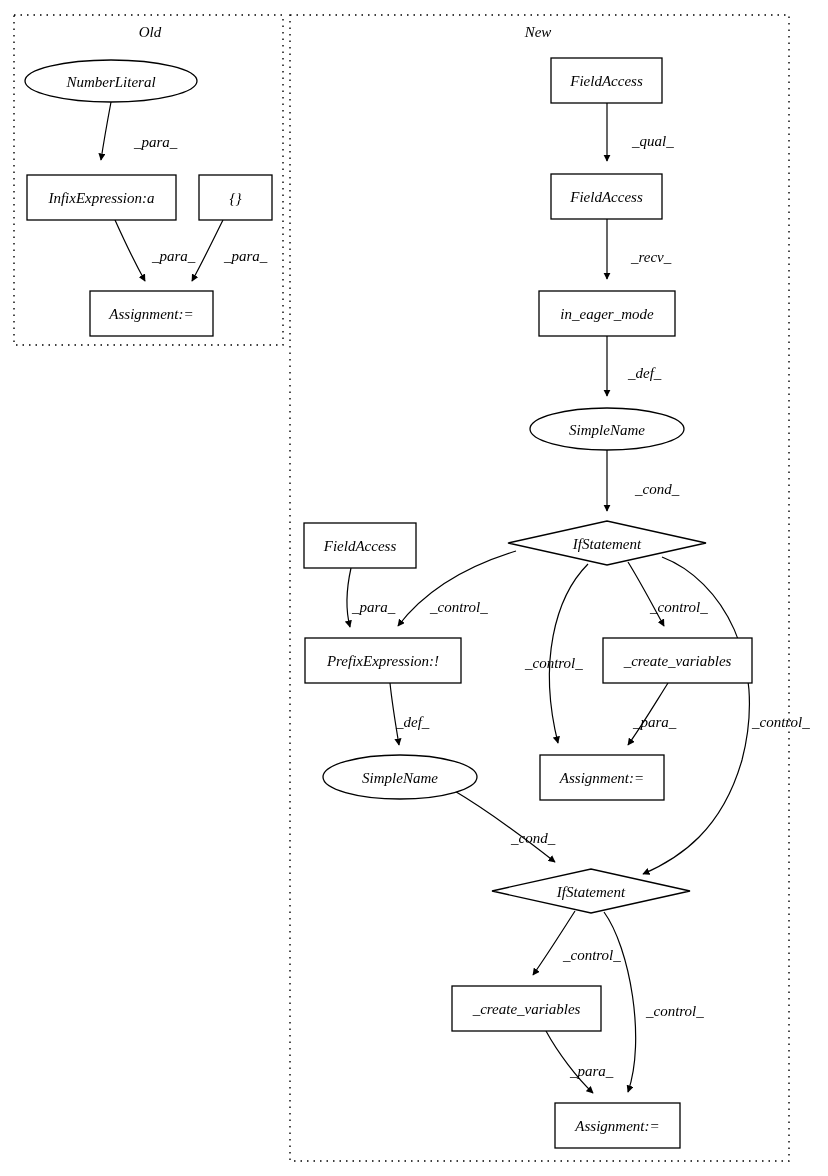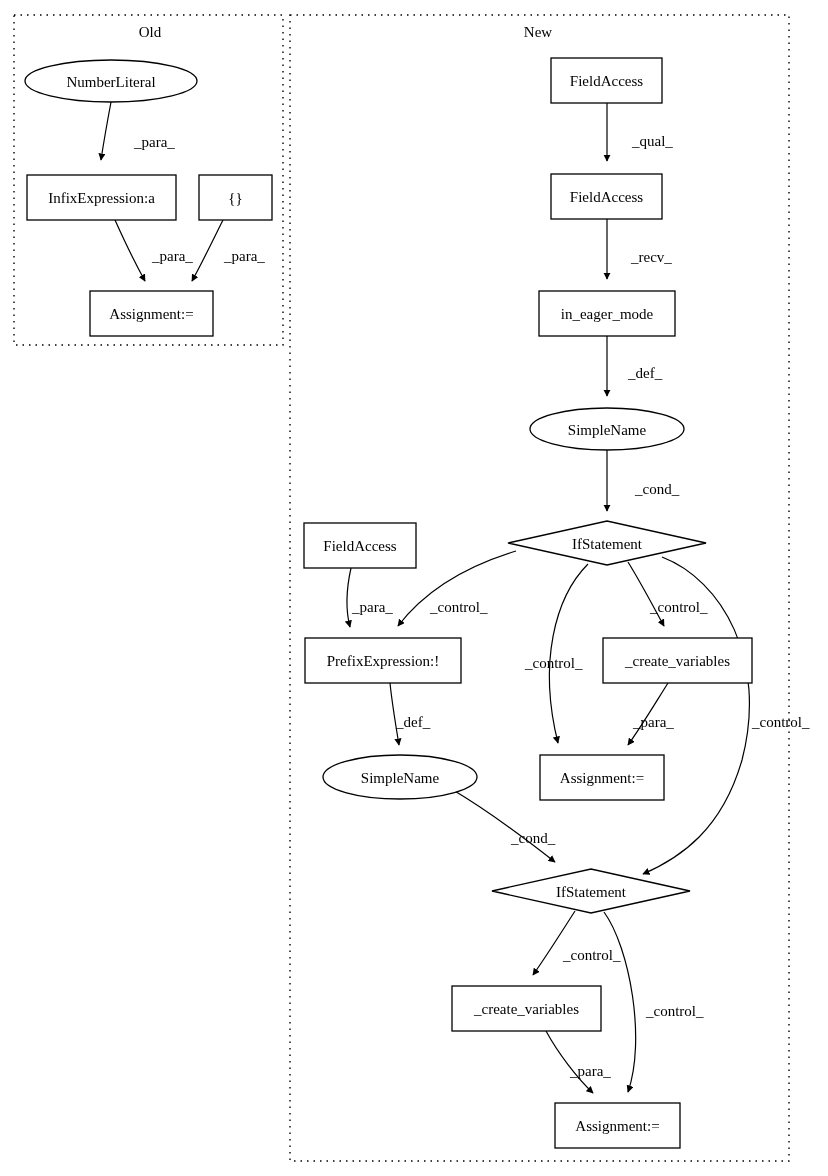--- a/index.html
+++ b/index.html
@@ -1,18 +1,18 @@
 <!DOCTYPE html>
 <html><head>
 <meta charset="utf-8">
 <style>
   html,body{margin:0;padding:0;background:#ffffff;}
   body{width:828px;height:1176px;position:relative;overflow:hidden;
        font-family:"Liberation Serif","DejaVu Serif",serif;color:#000;}
-  #stage{position:absolute;left:0;top:0;width:828px;height:988px;}
+  #stage{position:absolute;left:0;top:0;width:828px;height:988px;font-style:italic;}
   svg#graph{position:absolute;left:0;top:0;width:828px;height:1176px;}
   .cluster-label{font-size:15px;}
   .node-label{font-size:15px;}
   .edge-label{font-size:15px;}
   text{fill:#000;}
 </style>
 </head>
 <body>
 
 <div id="stage">

